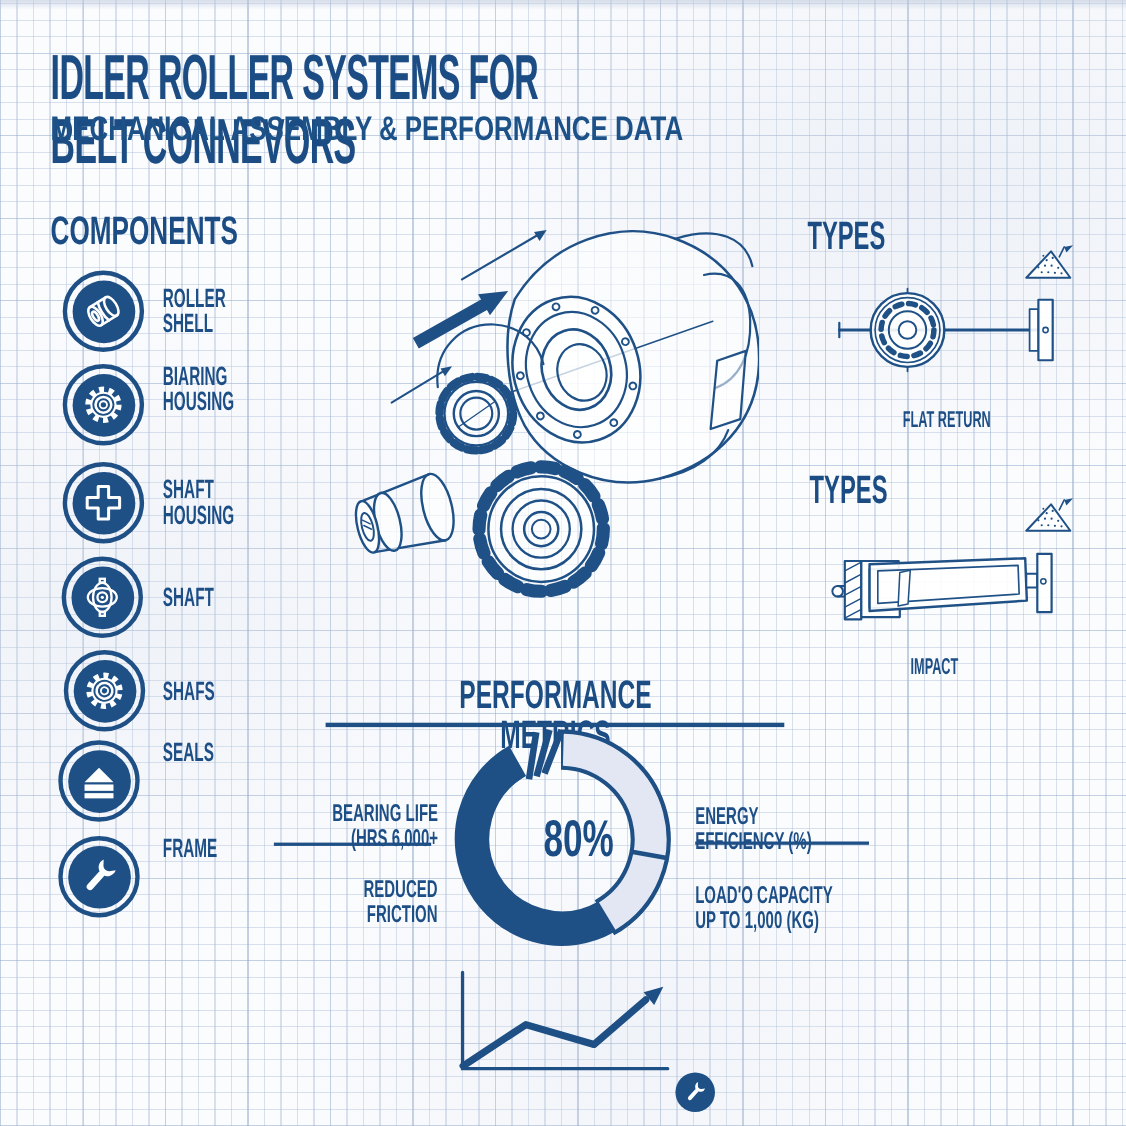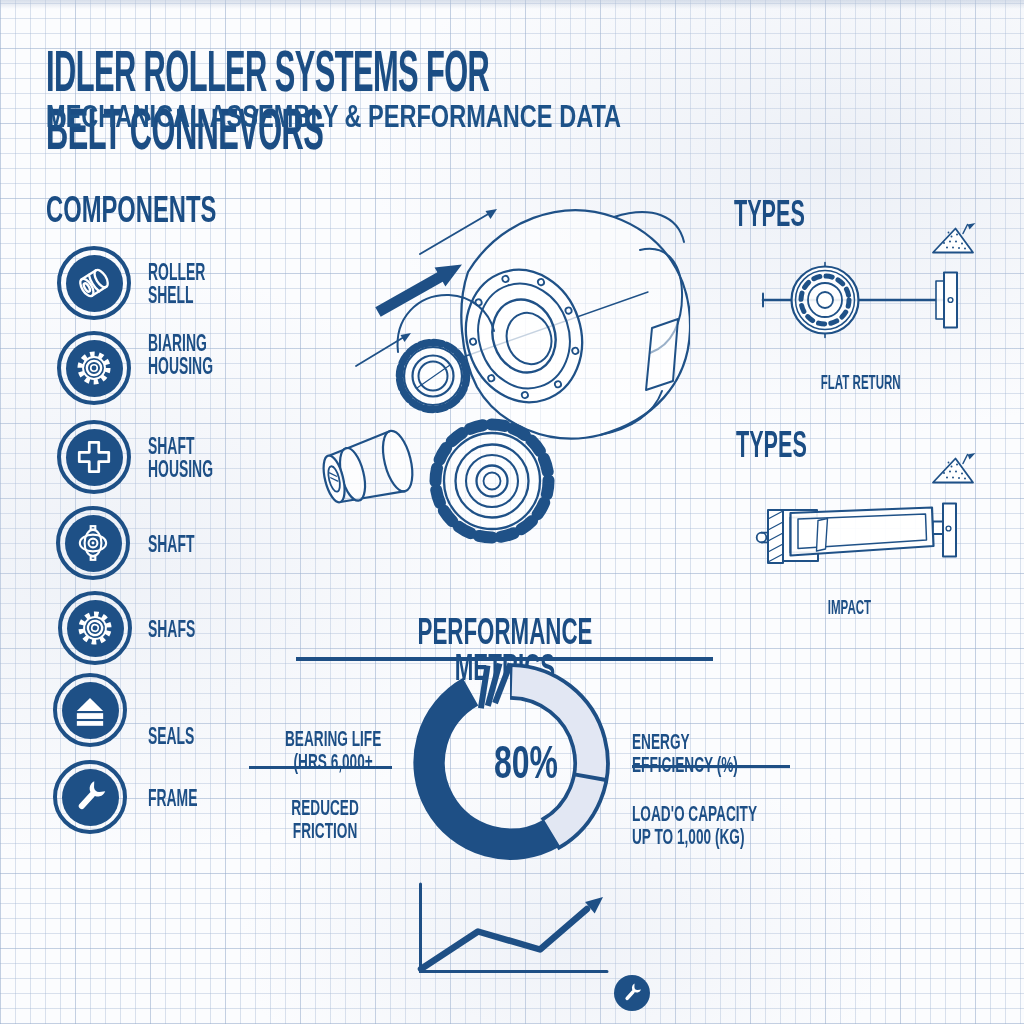--- a/index.html
+++ b/index.html
@@ -27,21 +27,21 @@
   .sechead{font-size:36px;line-height:1;}
   .itemlabel{font-size:24px;line-height:23px;color:#1d4f86;}
   .caption{font-size:21px;line-height:1;color:#1d4f86;}
   .metlabel{font-size:22px;line-height:23px;color:#1d4f86;}
   .badge{width:74px;height:74px;box-sizing:border-box;border:4px solid #1e5086;border-radius:50%;
          display:flex;align-items:center;justify-content:center;}
   .badge-core{width:57px;height:57px;border-radius:50%;background:#1e5086;
          display:flex;align-items:center;justify-content:center;}
   .rule{background:#1e4f85;height:3px;}
   .center-txt{text-align:center;}
-  .right-txt{text-align:center;}
+  .right-txt{text-align:right;}
   .donut-val{font-size:47px;line-height:1;padding-left:16px;}
   .wrench-badge{width:36px;height:36px;border-radius:50%;background:#1e5086;
          display:flex;align-items:center;justify-content:center;}
 </style>
 </head>
 <body>
 
 <div class="page">
 
   <div class="abs b title" style="left:46px;top:42px;">
@@ -152,37 +152,37 @@
         <svg width="40" height="40" viewBox="-19 -19 38 38">
             <g fill="#fff" stroke="none">
           <path d="M-12.5,1 L0,-11.5 L12.5,1 Z"></path>
           <rect x="-12.5" y="3" width="25" height="5.5"></rect>
           <rect x="-12.5" y="10.5" width="25" height="4.5"></rect>
         </g>
           </svg>
       </div>
     </div>
   </div>
-  <div class="abs b itemlabel pre" style="left:148px;top:673px;height:74px;display:flex;align-items:flex-end;">
+  <div class="abs b itemlabel pre" style="left:148px;top:673px;height:74px;display:flex;align-items:flex-start;">
     <span class="cx oL pre" style="transform:scaleX(.58);">SEALS</span>
   </div>
 
   <div class="abs" style="left:53px;top:760px;">
     <div class="badge">
       <div class="badge-core">
         <svg width="40" height="40" viewBox="-19 -19 38 38">
             <g transform="rotate(42)" fill="#fff">
           <path d="M-7,-13.8 A7.6,7.6 0 1 0 7,-13.8 L3.4,-9.5 A4.8,4.8 0 0 1 -3.4,-9.5 Z"></path>
           <rect x="-2.9" y="-5.5" width="5.8" height="20" rx="2.9"></rect>
         </g>
           </svg>
       </div>
     </div>
   </div>
-  <div class="abs b itemlabel pre" style="left:148px;top:760px;height:74px;display:flex;align-items:center;">
+  <div class="abs b itemlabel pre" style="left:148px;top:760px;height:74px;display:flex;align-items:flex-start;">
     <span class="cx oL pre" style="transform:scaleX(.58);">FRAME</span>
   </div>
 
   <svg class="abs" style="left:290px;top:185px;" width="400" height="420" viewBox="290 185 400 420">
     <g fill="none" stroke="#1f5187" stroke-width="2.3" stroke-linejoin="round" stroke-linecap="round">
 
       <path d="M468,272 C500,220 562,198 614,217 C664,235 692,278 690,331 C688,384 652,421 600,435 C549,448 498,424 477,387 C461,357 456,307 468,272 Z" fill="rgba(255,255,255,.5)"></path>
       <path d="M614,217 C652,205 678,216 684,242" stroke-width="2"></path>
       <path d="M640,250 C666,244 681,262 682,292 C683,322 672,345 650,353" stroke-width="2"></path>
       <path d="M652,328 L678,319 L673,381 L646,390 Z" fill="rgba(255,255,255,.55)" stroke-width="2"></path>

